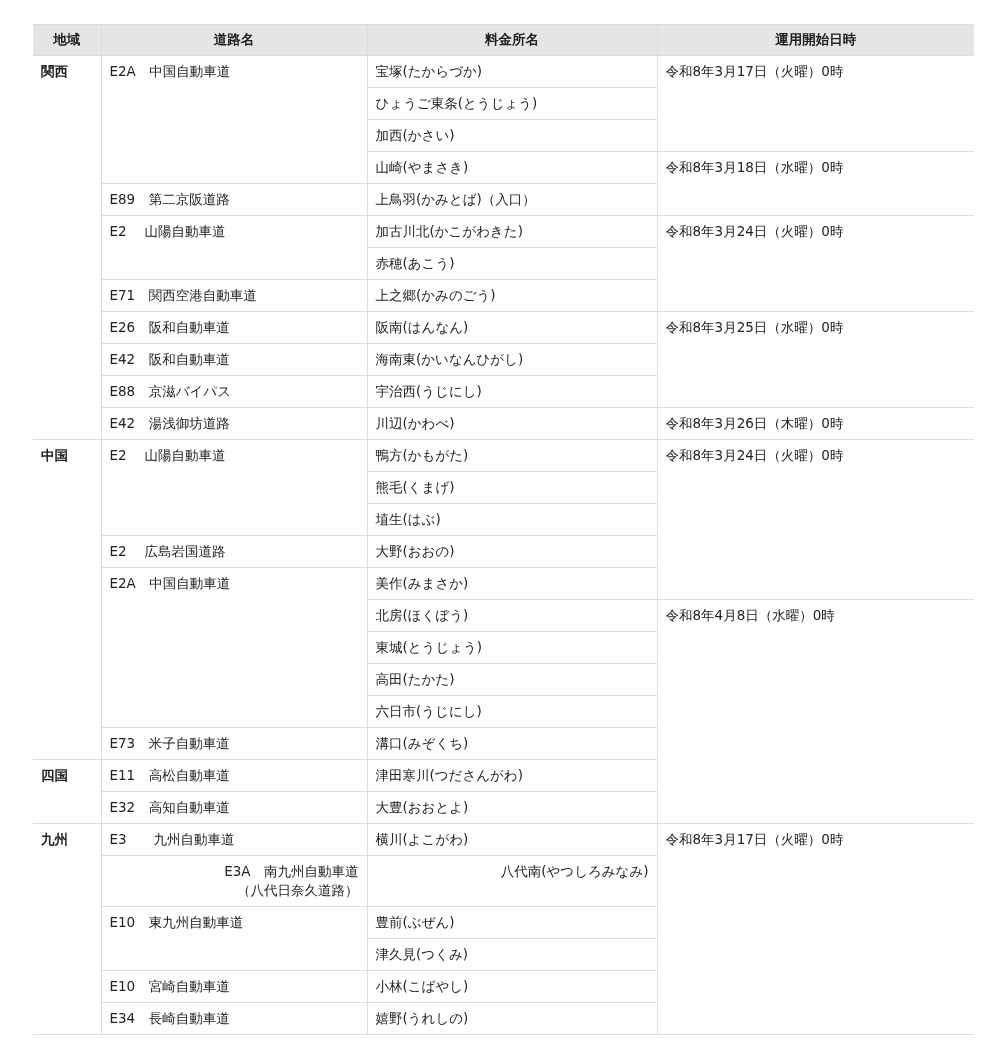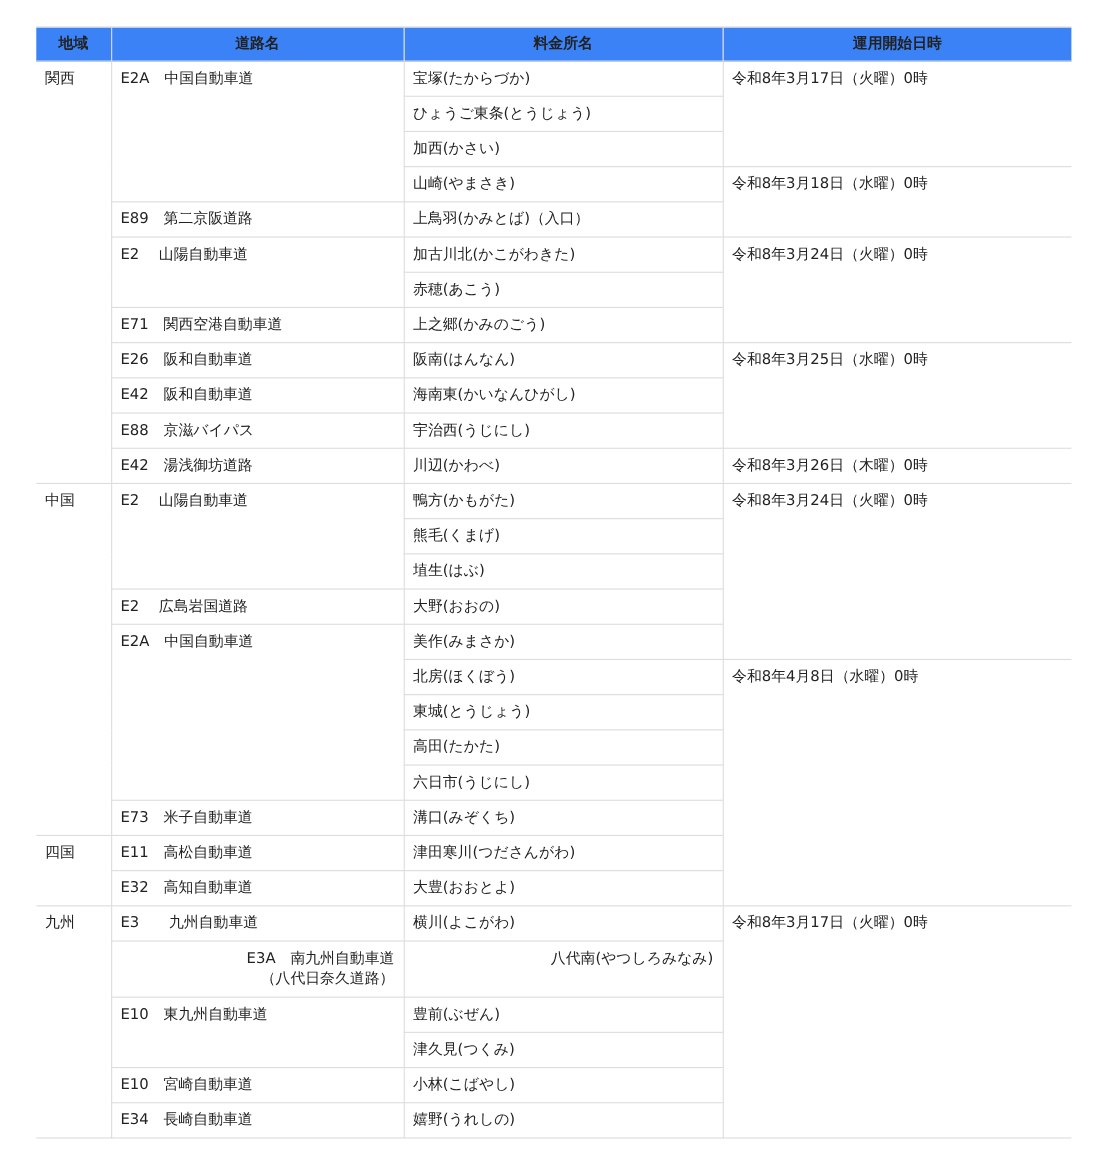--- a/index.html
+++ b/index.html
@@ -24,21 +24,21 @@
   table {
     border-collapse: collapse;
     width: 941px;
     table-layout: fixed;
   }
   col.c-region { width: 68px; }
   col.c-road { width: 266px; }
   col.c-toll { width: 290px; }
   col.c-date { width: 317px; }
   th {
-    background: #3b82f6;
+    background: #e5e5e5;
     font-weight: bold;
     font-size: 13.5px;
     text-align: center;
     height: 30px;
     padding: 0;
     border-top: 1px solid #dcdcdc;
     border-bottom: 1px solid #dcdcdc;
     border-left: 1px solid #dcdcdc;
     border-right: 1px solid #dcdcdc;
     color: #222;
@@ -49,21 +49,21 @@
     vertical-align: top;
     padding: 6px 8px 0 8px;
     height: 25px;
     line-height: 19px;
     border-bottom: 1px solid #dcdcdc;
     border-left: 1px solid #dcdcdc;
     border-right: 1px solid #dcdcdc;
     white-space: pre-wrap;
     overflow: hidden;
   }
-  td.region { border-left: none; }
+  td.region { border-left: none; font-weight: bold; }
   td.date { border-right: none; }
   tr.tall td { height: 44px; text-align: right; }
 </style>
 </head>
 <body>
 
 <div class="wrap">
   <table>
     <colgroup>
       <col class="c-region">

